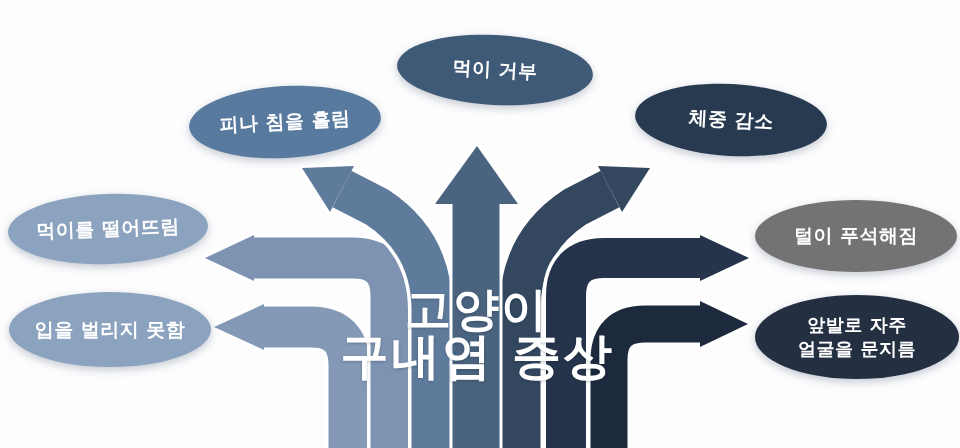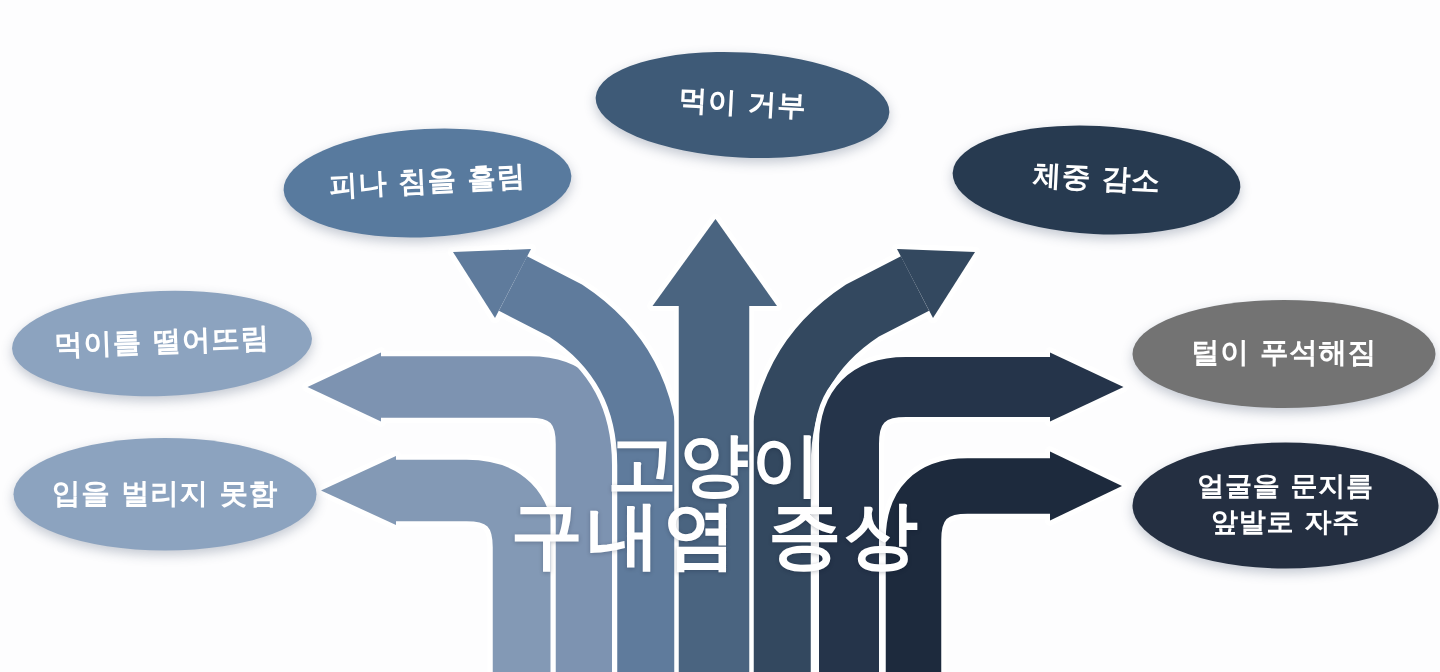--- a/index.html
+++ b/index.html
@@ -101,22 +101,22 @@
   <div class="bubble b4">
     <span>입을 벌리지 못함</span>
   </div>
   <div class="bubble b5">
     <span>체중 감소</span>
   </div>
   <div class="bubble b6">
     <span>털이 푸석해짐</span>
   </div>
   <div class="bubble b7">
+    <span>앞발로 자주</span>
     <span>얼굴을 문지름</span>
-    <span>앞발로 자주</span>
   </div>
 
   <div class="title">
     <div class="title-line1">고양이</div>
     <div class="title-line2">구내염 증상</div>
   </div>
 
 </div>
 
 </body></html>

